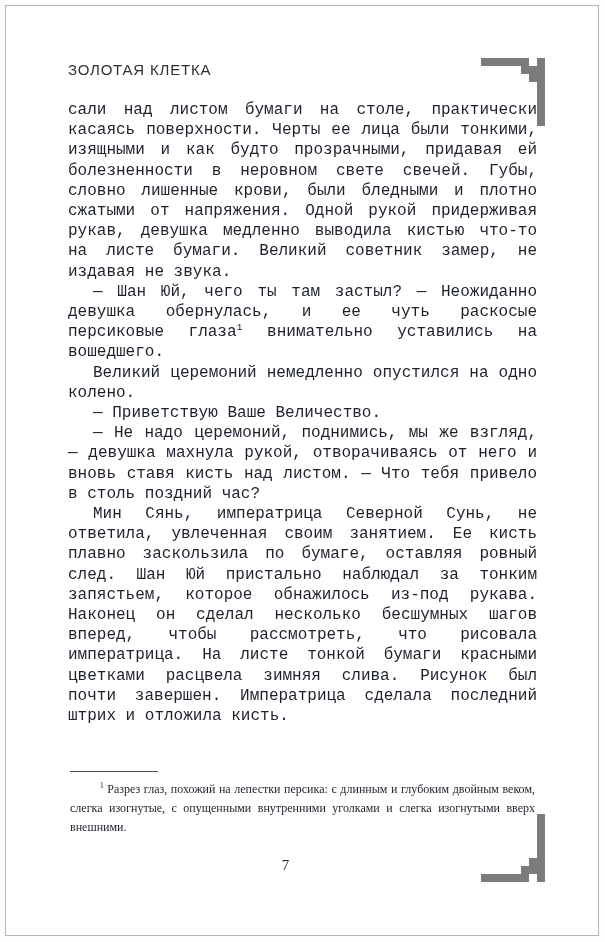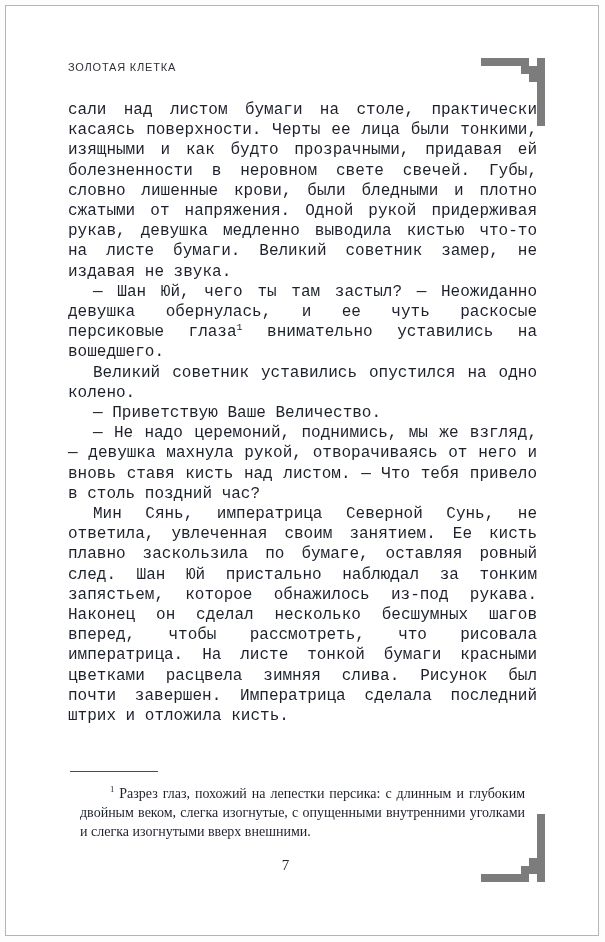--- a/index.html
+++ b/index.html
@@ -13,21 +13,21 @@
   .page-frame {
     position: absolute;
     left: 5px; top: 5px; right: 6px; bottom: 6px;
     border: 1px solid #b5b5b5;
     background: #ffffff;
   }
   .running-header {
     position: absolute;
     left: 68px; top: 61px;
     font-family: "Liberation Sans", sans-serif;
-    font-size: 11px;
+    font-size: 15px;
     letter-spacing: 0.8px;
     color: #2e3136;
   }
   .body-text {
     position: absolute;
     left: 68px; top: 100px;
     width: 469px;
     font-size: 16px;
     line-height: 20.2px;
     color: #1d212b;
@@ -49,25 +49,25 @@
     left: 68px; top: 771px;
     width: 469px;
     color: #1d212b;
   }
   .footnote-rule {
     width: 88px; height: 0;
     border-top: 1px solid #4a4a4a;
     margin: 0 0 8px 2px;
   }
   .footnote-text {
-    font-size: 14px;
+    font-size: 12px;
     line-height: 19px;
     text-align: justify;
     text-indent: 30px;
-    margin: 12px;
+    margin: 2px;
   }
   .page-number {
     position: absolute;
     left: 68px; top: 857px;
     width: 435px;
     text-align: center;
     font-size: 15px;
     color: #1d212b;
   }
   .ornament { position: absolute; }
@@ -86,21 +86,21 @@
     <rect x="0" y="0" width="6" height="1"></rect>
     <rect x="7" y="0" width="1" height="8.5"></rect>
     <rect x="5" y="1" width="2" height="1"></rect>
     <rect x="6" y="2" width="1" height="1"></rect>
   </g>
 </svg>
 
 <div class="body-text">
     <p class="no-indent">сали над листом бумаги на столе, практически касаясь поверхности. Черты ее лица были тонкими, изящными и как будто прозрачными, придавая ей болезненности в неровном свете свечей. Губы, словно лишенные крови, были бледными и плотно сжатыми от напряжения. Одной рукой придерживая рукав, девушка медленно выводила кистью что-то на листе бумаги. Великий советник замер, не издавая не звука.</p>
     <p>— Шан Юй, чего ты там застыл? — Неожиданно девушка обернулась, и ее чуть раскосые персиковые глаза<sup>1</sup> внимательно уставились на вошедшего.</p>
-    <p>Великий советник уставились опустился на одно колено.</p>
+    <p>Великий церемоний немедленно опустился на одно колено.</p>
     <p>— Приветствую Ваше Величество.</p>
     <p>— Не надо церемоний, поднимись, мы же взгляд, — девушка махнула рукой, отворачиваясь от него и вновь ставя кисть над листом. — Что тебя привело в столь поздний час?</p>
     <p>Мин Сянь, императрица Северной Сунь, не ответила, увлеченная своим занятием. Ее кисть плавно заскользила по бумаге, оставляя ровный след. Шан Юй пристально наблюдал за тонким запястьем, которое обнажилось из-под рукава. Наконец он сделал несколько бесшумных шагов вперед, чтобы рассмотреть, что рисовала императрица. На листе тонкой бумаги красными цветками расцвела зимняя слива. Рисунок был почти завершен. Императрица сделала последний штрих и отложила кисть.</p>
   </div>
 
 <div class="footnote">
   <div class="footnote-rule"></div>
   <p class="footnote-text"><sup>1</sup><span> Разрез глаз, похожий на лепестки персика: с длинным и глубоким двойным веком, слегка изогнутые, с опущенными внутренними уголками и слегка изогнутыми вверх внешними.</span></p>
 </div>
 

